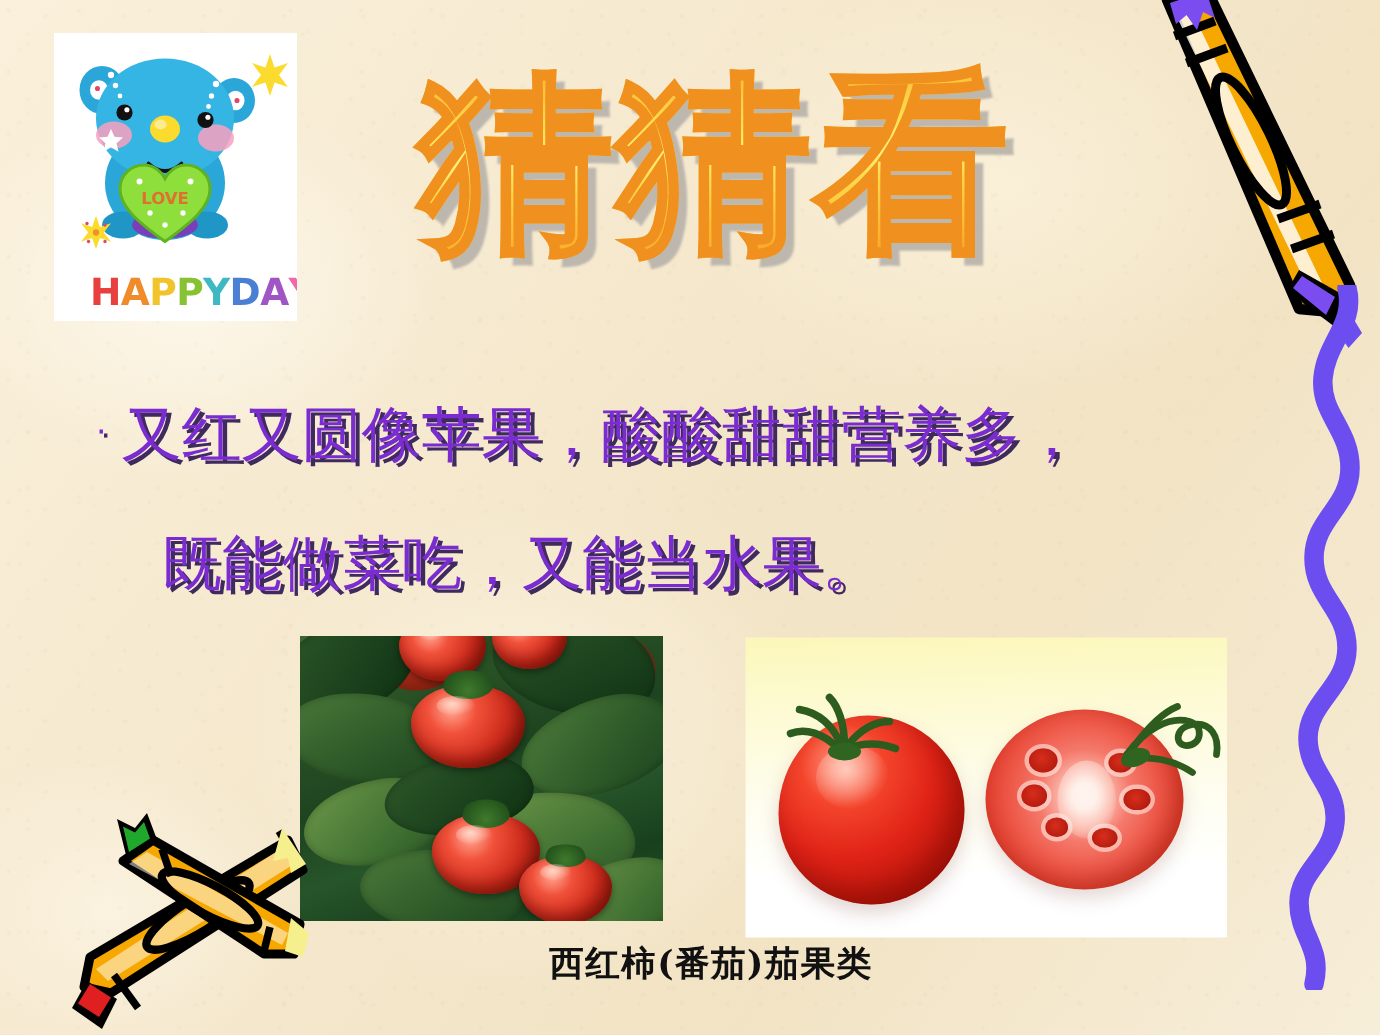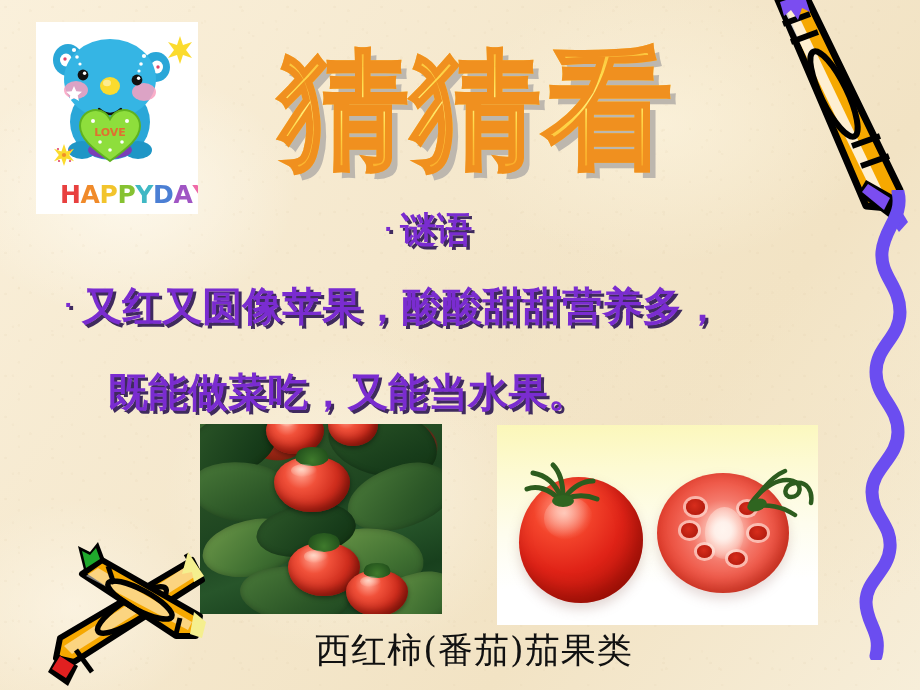--- a/index.html
+++ b/index.html
@@ -134,25 +134,25 @@
     font-weight: 700;
     color: #7a2cd0;
     text-shadow: 3px 3px 0 #3f2a5e;
     white-space: nowrap;
     line-height: 1.15;
   }
   .riddle-label .blt { font-size: 22px; vertical-align: 6px; margin-right: 8px; }
 
   .riddle-body {
     position: absolute;
-    left: 64px; top: 280px;
+    left: 64px; top: 264px;
     width: 800px;
     font-family: "DejaVu Sans", "Liberation Sans", sans-serif;
     font-size: 40px;
-    font-weight: 700;
+    font-weight: 400;
     color: #7a2cd0;
     text-shadow: 3px 3px 0 #3f2a5e;
     line-height: 1.34;
   }
   .riddle-body .blt {
     font-size: 22px;
     vertical-align: 8px;
     margin-right: 10px;
   }
   .riddle-body .l2 { display: block; padding-left: 44px; margin-top: 32px; }
@@ -247,22 +247,22 @@
     width: 30%; height: 44%;
     border-radius: 50%;
     background: radial-gradient(ellipse at 46% 44%, rgba(255,246,240,0.92), rgba(255,232,222,0.4) 60%, rgba(255,255,255,0) 78%);
   }
 
   .photo-caption {
     position: absolute;
     left: 0; right: 0; top: 628px;
     text-align: center;
     font-family: "DejaVu Serif", "Liberation Serif", serif;
-    font-size: 35px;
-    font-weight: 400;
+    font-size: 23px;
+    font-weight: 700;
     color: #111111;
     line-height: 1.3;
     letter-spacing: 1px;
     padding-left: 28px;
   }
 
   
   .crayon-tr { position: absolute; left: 758px; top: -6px; width: 170px; height: 250px; }
   .squiggle-r { position: absolute; left: 826px; top: 190px; width: 96px; height: 470px; }
   .crayons-bl { position: absolute; left: 16px; top: 538px; width: 196px; height: 152px; }
@@ -394,23 +394,20 @@
         <span class="hd0">H</span><span class="hd1">A</span><span class="hd2">P</span><span class="hd3">P</span><span class="hd4">Y</span><span class="hd5">D</span><span class="hd6">A</span><span class="hd7">Y</span>
       </div>
     </div>
   </div>
 
   <div class="title-wrap">
     <div class="title-text title-shadow">猜猜看</div>
     <div class="title-text title-fill">猜猜看</div>
   </div>
 
-  <div class="riddle-label">
-    <span class="blt">·</span><span>谜语</span>
-  </div>
 
   <div class="riddle-body">
     <span class="blt">·</span><span>又红又圆像苹果，酸酸甜甜营养多，</span>
     <span class="l2">既能做菜吃，又能当水果。</span>
   </div>
 
   <div class="photo photo-plant">
     <div class="leaf d" style="left:-18px; top:-10px; width:96px; height:62px; transform:rotate(-18deg);"></div>
     <div class="leaf" style="left:-10px; top:38px;  width:104px; height:60px; transform:rotate(12deg);"></div>
     <div class="leaf l" style="left:2px;   top:96px;  width:96px;  height:56px; transform:rotate(-8deg);"></div>

